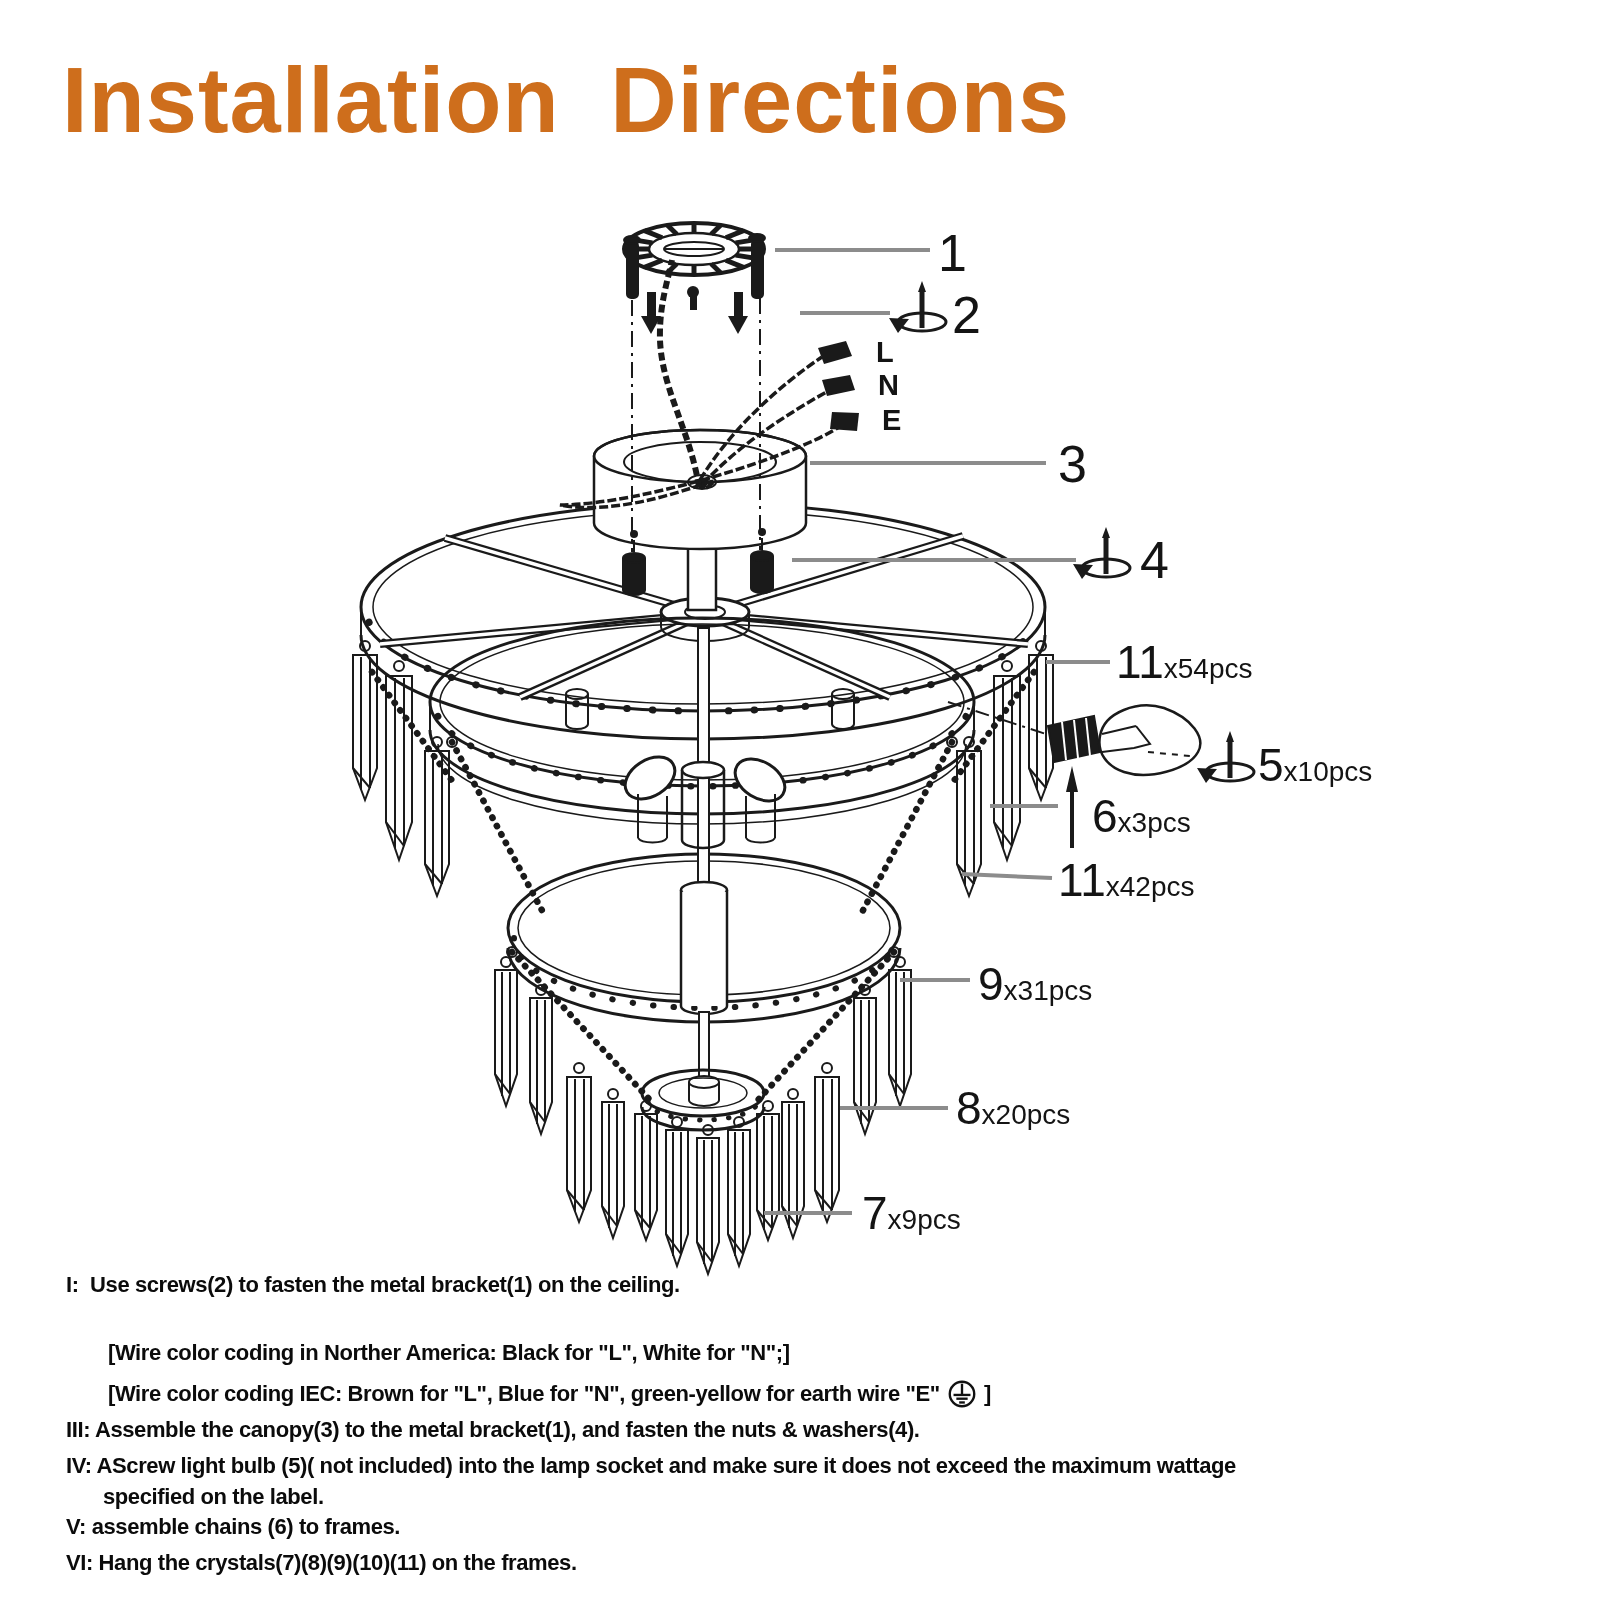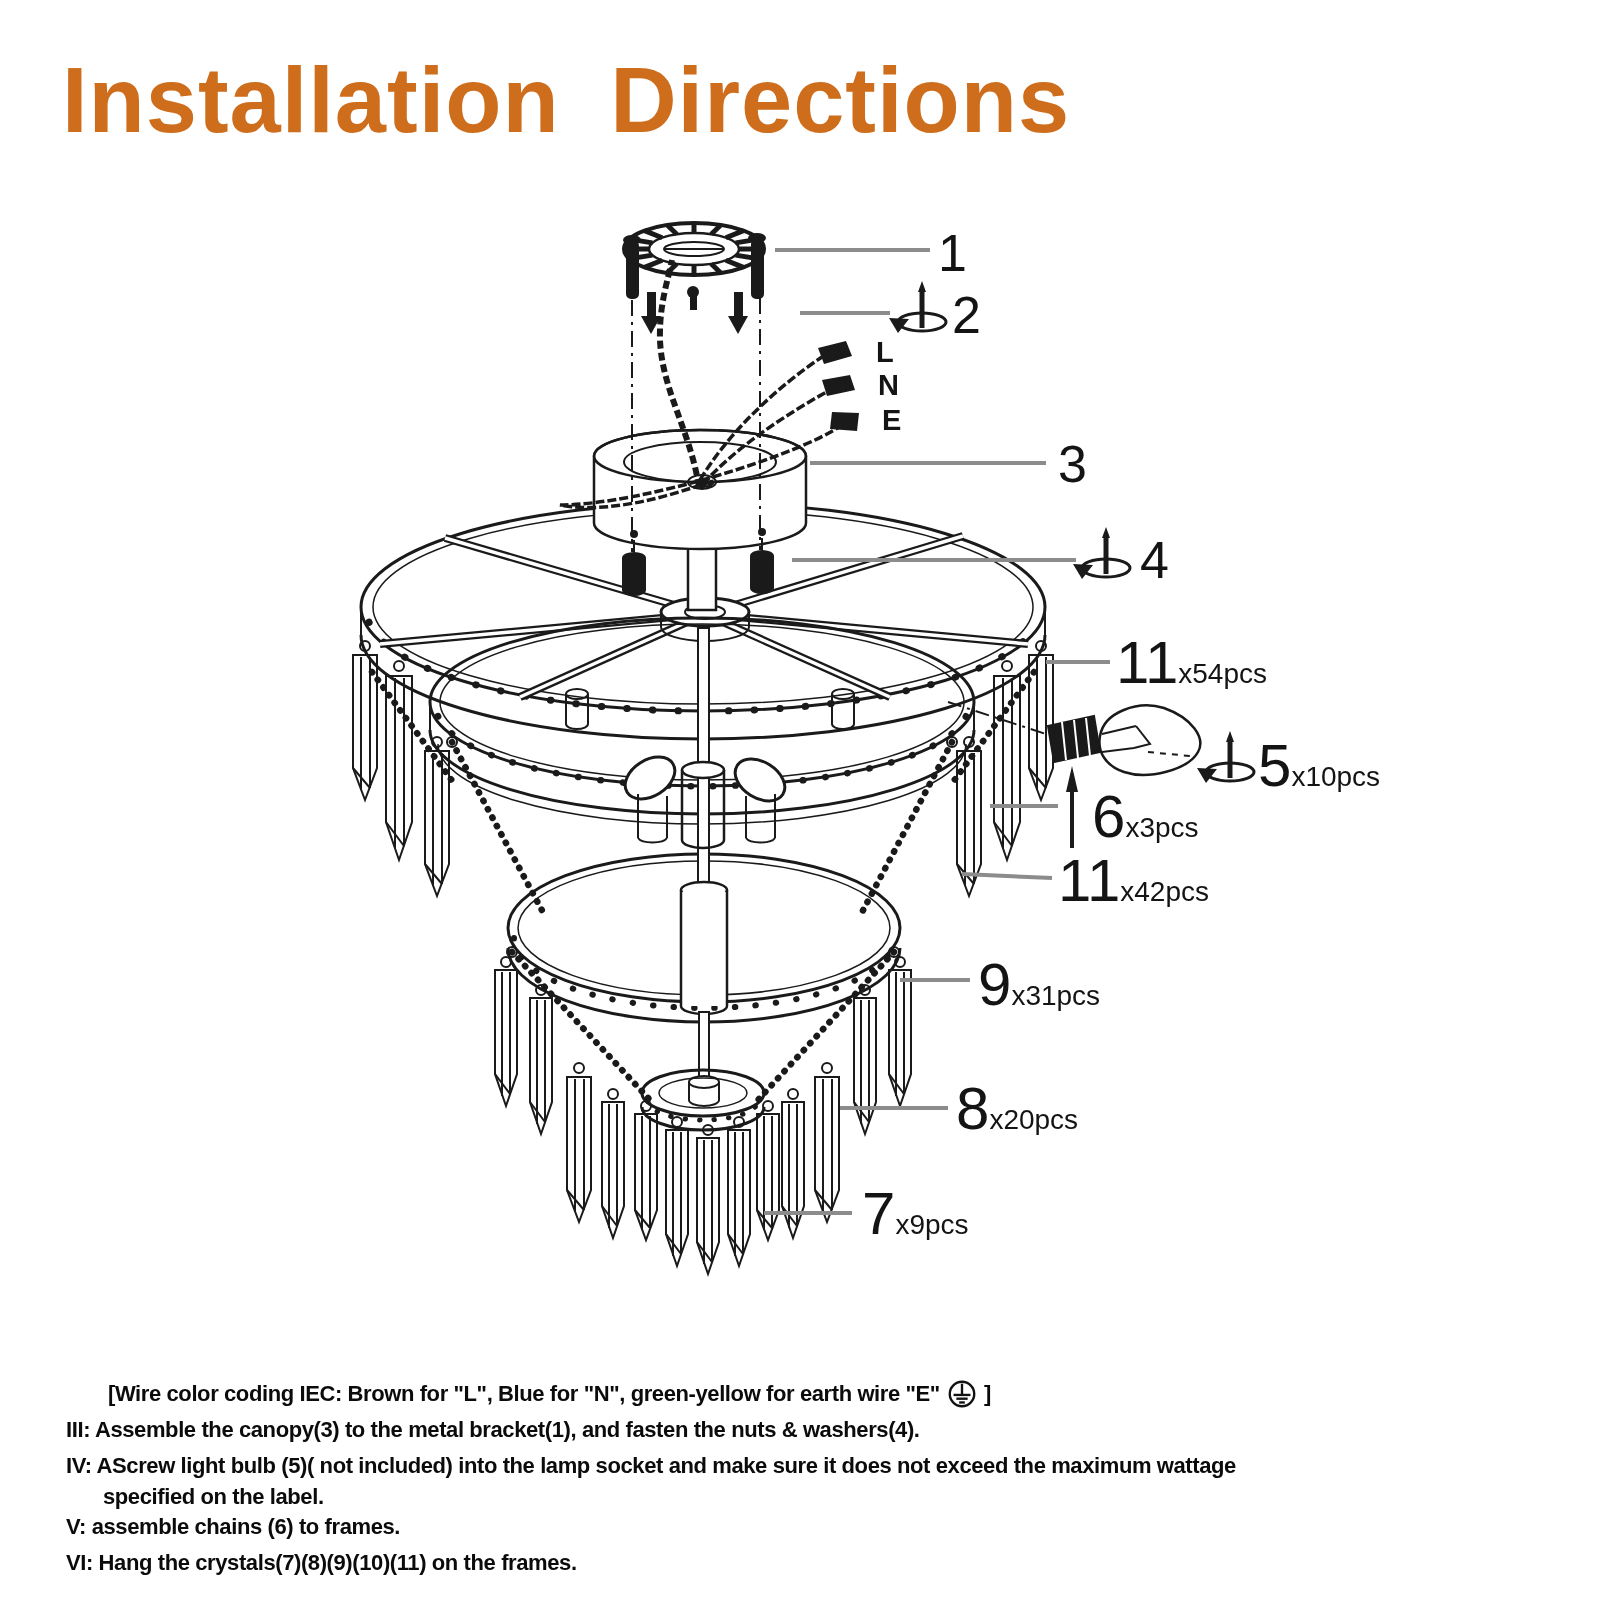--- a/index.html
+++ b/index.html
@@ -3,21 +3,21 @@
 <meta charset="utf-8">
 <style>
   html,body{margin:0;padding:0;background:#fff;}
   .page{position:relative;width:1600px;height:1600px;background:#fff;overflow:hidden;
         font-family:"Liberation Sans",sans-serif;padding-left:26px;}
   .title{position:absolute;left:62px;top:48px;font-size:92px;font-weight:700;
          color:#CE6E1C;letter-spacing:1px;word-spacing:24px;white-space:nowrap;}
   svg.diagram{position:absolute;left:0;top:0;z-index:1;}
   .lbl{position:absolute;transform:translateY(-50%);color:#141414;white-space:nowrap;z-index:2;}
   .co{font-size:52px;}
-  .pn{font-size:60px;}
+  .pn{font-size:46px;}
   .pq{font-size:28px;}
   .wl{font-size:29px;font-weight:700;}
   .ins{position:absolute;font-size:22px;font-weight:700;letter-spacing:-0.4px;
        color:#0b0b0b;white-space:pre;z-index:2;display:flex;align-items:center;}
   .earth-badge{display:inline-flex;margin:0 6px;}
 </style>
 </head>
 <body>
 
 <div class="page">
@@ -317,20 +317,22 @@
   <span class="lbl" style="left:1092px;top:816px"><span class="pn">6</span><span class="pq">x3pcs</span></span>
   <span class="lbl" style="left:1058px;top:880px"><span class="pn">11</span><span class="pq">x42pcs</span></span>
   <span class="lbl" style="left:978px;top:984px"><span class="pn">9</span><span class="pq">x31pcs</span></span>
   <span class="lbl" style="left:956px;top:1108px"><span class="pn">8</span><span class="pq">x20pcs</span></span>
   <span class="lbl" style="left:862px;top:1213px"><span class="pn">7</span><span class="pq">x9pcs</span></span>
 
   <span class="lbl wl" style="left:876px;top:352px">L</span>
   <span class="lbl wl" style="left:878px;top:385px">N</span>
   <span class="lbl wl" style="left:882px;top:420px">E</span>
 
+  <div class="ins" style="left:66px;top:1272px">I:  Use screws(2) to fasten the metal bracket(1) on the ceiling.</div>
+  <div class="ins" style="left:108px;top:1340px">[Wire color coding in Norther America: Black for "L", White for "N";]</div>
   <div class="ins" style="left:108px;top:1378px">
     <span>[Wire color coding IEC: Brown for "L", Blue for "N", green-yellow for earth wire "E"</span>
     <span class="earth-badge">
       <svg width="32" height="32" viewBox="0 0 34 32" fill="none" stroke="#111" stroke-width="2.5">
         <circle cx="17" cy="16" r="13"></circle>
         <line x1="17" y1="5" x2="17" y2="16"></line>
         <line x1="8" y1="17" x2="26" y2="17"></line>
         <line x1="11" y1="21" x2="23" y2="21"></line>
         <line x1="14" y1="25" x2="20" y2="25"></line>
       </svg>

